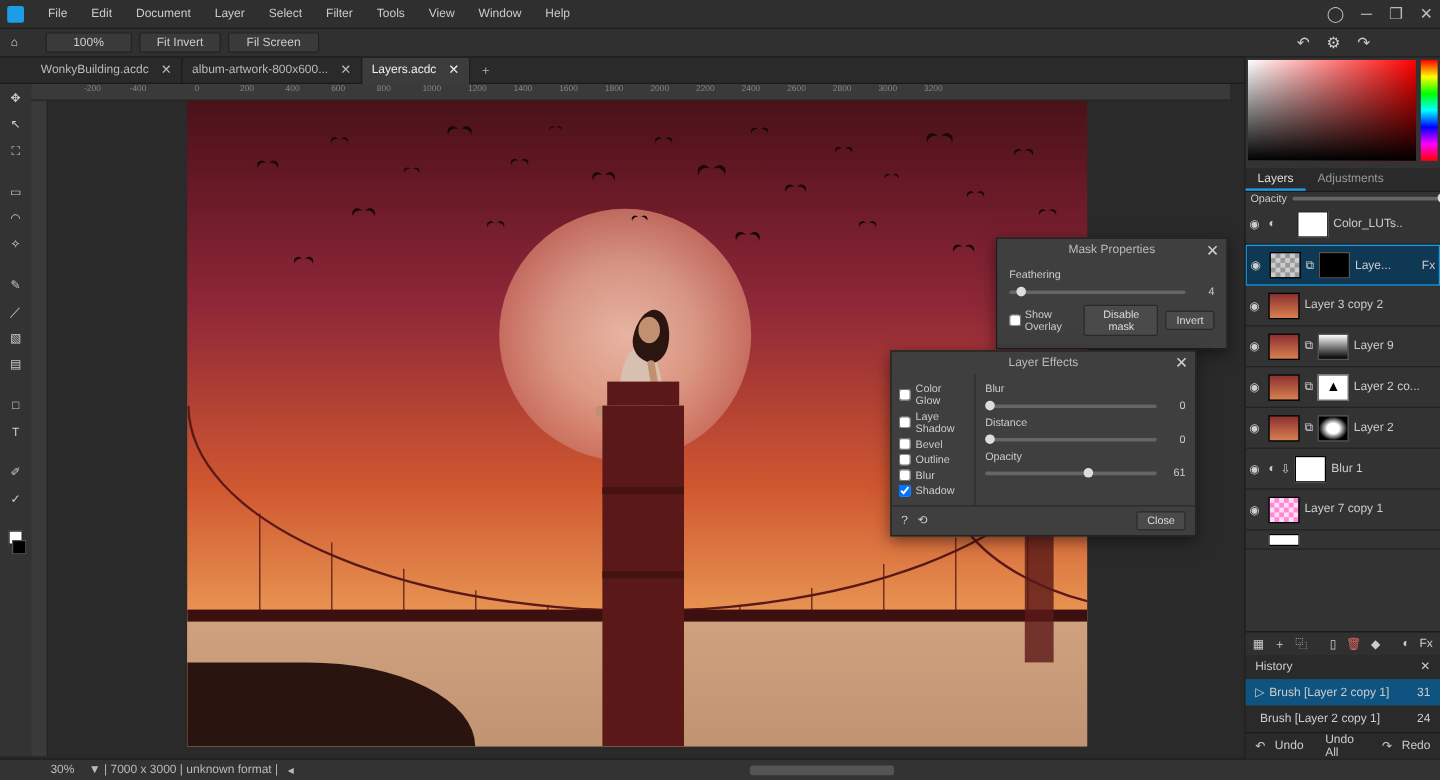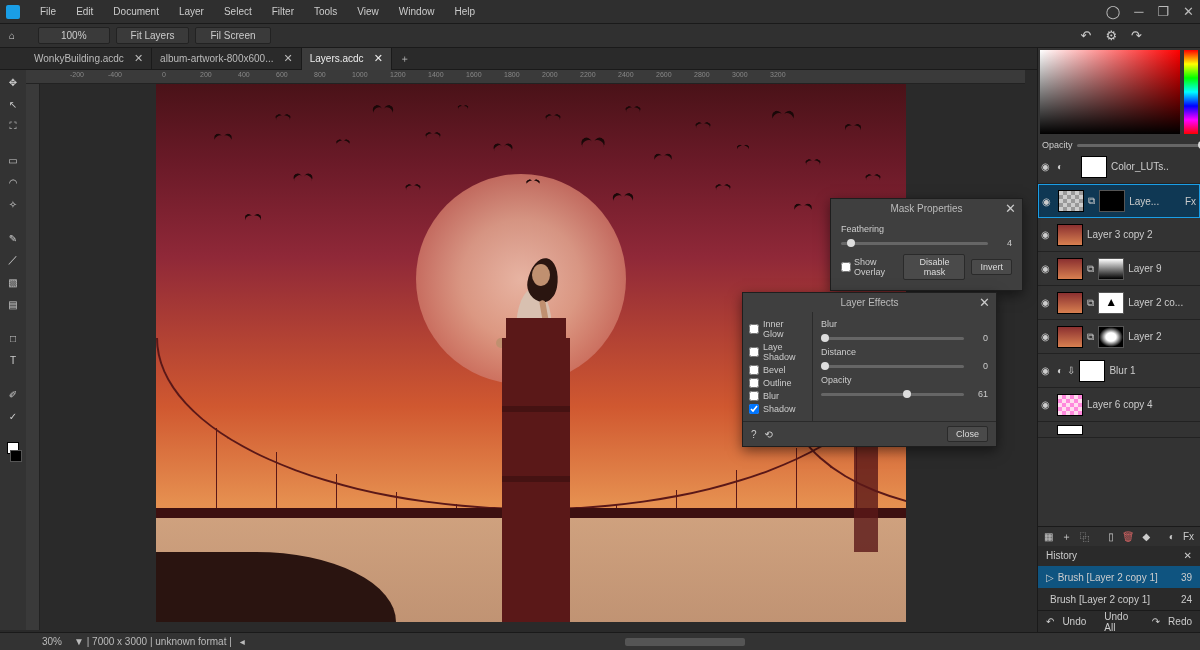--- a/index.html
+++ b/index.html
@@ -133,21 +133,21 @@
     <span>◯</span>
     <span>─</span>
     <span>❐</span>
     <span>✕</span>
   </div>
 </div>
 
 <div class="toolbar2">
   <div class="home-icon">⌂</div>
   <div class="zoom-box">100%</div>
-  <div class="fitbtn">Fit Layers</div>
+  <div class="fitbtn">Fit Invert</div>
   <div class="fitbtn">Fil Screen</div>
   <div class="nav-right">
     <span>↶</span>
     <span>⚙</span>
     <span>↷</span>
   </div>
 </div>
 
 <div class="tabs">
   <div class="tab">
@@ -281,20 +281,24 @@
   <span style="margin-left:12px">▼  |  7000 x 3000 | unknown format |</span>
   <span style="margin-left:8px">◂</span>
   <div class="scroll"></div>
 </div>
 
 <div class="right-col">
   <div class="color-picker">
     <div class="sv-box"></div>
     <div class="hue-box"></div>
   </div>
+  <div class="tabrow">
+    <span class="on">Layers</span>
+    <span>Adjustments</span>
+  </div>
   <div class="opacity-row">
     <span>Opacity</span>
     <input type="range" value="100" style="">
 
   </div>
   <div class="layer-list">
     <div class="layer">
       <span class="eye">◉</span>
       <span>◐</span>
       <span style="width:10px"></span>
@@ -340,21 +344,21 @@
     <div class="layer">
       <span class="eye">◉</span>
       <span>◐</span>
       <span>⇩</span>
       <div class="thumb" style="background:#fff"></div>
       <span class="name">Blur 1</span>
     </div>
     <div class="layer">
       <span class="eye">◉</span>
       <div class="thumb" style="background:repeating-conic-gradient(#f8d 0 25%,#fde 0 50%) 0 0/8px 8px"></div>
-      <span class="name">Layer 6 copy 4</span>
+      <span class="name">Layer 7 copy 1</span>
     </div>
     <div class="layer" style="height:16px">
       <span class="eye"></span>
       <div class="thumb" style="background:#fff;height:10px"></div>
     </div>
   </div>
   <div class="layer-tools">
     <span>▦</span>
     <span>＋</span>
     <span>⿻</span>
@@ -366,21 +370,21 @@
     <span>◐</span>
     <span>Fx</span>
   </div>
   <div class="history-head">
     <span>History</span>
     <span class="x">✕</span>
   </div>
   <div class="history-item sel">
     <span>▷</span>
     <span style="margin-left:4px">Brush [Layer 2 copy 1]</span>
-    <span class="num">39</span>
+    <span class="num">31</span>
   </div>
   <div class="history-item">
     <span style="margin-left:4px">Brush [Layer 2 copy 1]</span>
     <span class="num">24</span>
   </div>
   <div class="history-foot">
     <span>↶</span>
       <span>Undo</span>
     <span style="margin-left:10px">Undo All</span>
     <span style="margin-left:10px">↷</span>
@@ -412,21 +416,21 @@
 
 <div class="panel fx-panel">
   <div class="panel-title">
     <span>Layer Effects</span>
     <span class="panel-close">✕</span>
   </div>
   <div class="fx-body">
     <div class="fx-left">
       <label>
           <input type="checkbox" style="">
-          <span>Inner Glow</span>
+          <span>Color Glow</span>
         </label>
       <label>
           <input type="checkbox" style="">
           <span>Laye Shadow</span>
         </label>
       <label>
           <input type="checkbox" style="">
           <span>Bevel</span>
         </label>
       <label>

